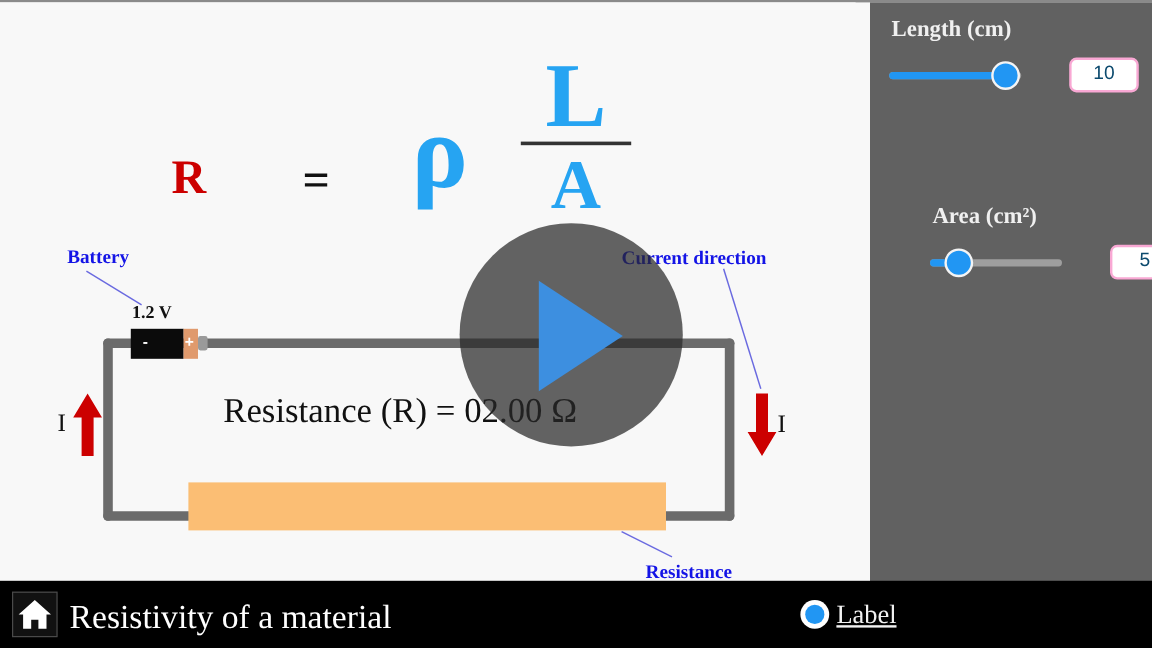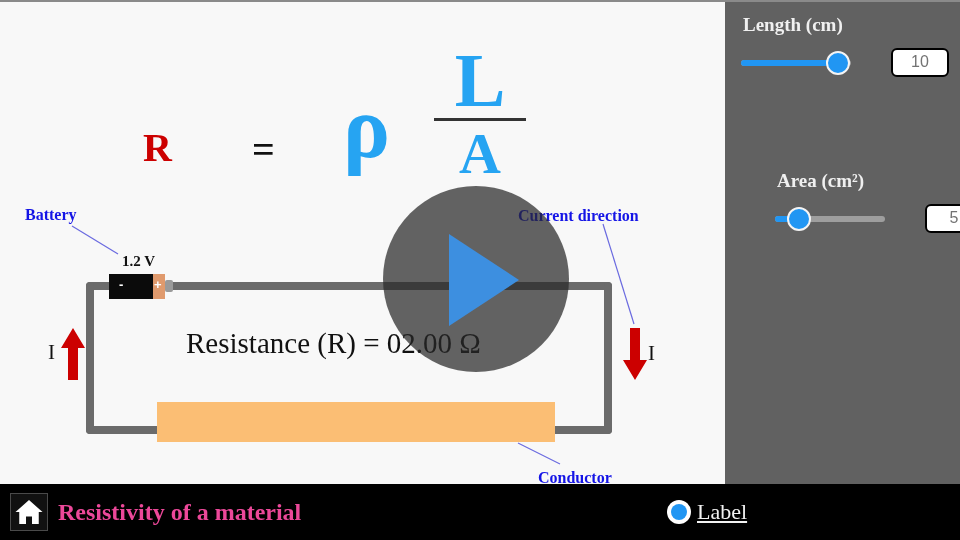--- a/index.html
+++ b/index.html
@@ -98,21 +98,20 @@
   }
   .battery-plus {
     position: absolute; left: 154px; top: 276px;
     color: #fff; font-size: 13px; font-weight: bold;
     font-family: "Liberation Sans", sans-serif; line-height: 1;
   }
   .battery-volt {
     position: absolute; left: 110px; top: 252px;
     font-size: 15px; font-weight: bold; color: #111;
     line-height: 1;
-    margin-left: 12px;
   }
 
   
   .conductor {
     position: absolute; left: 157px; top: 400px;
     width: 398px; height: 40px;
     background: #fbbe74;
   }
 
   
@@ -127,21 +126,21 @@
   .arrow-up, .arrow-down {
     position: absolute; width: 26px; height: 56px;
   }
 
   
   .anno {
     position: absolute;
     font-size: 16px; font-weight: bold; color: #1414e6;
     line-height: 1; white-space: nowrap;
   }
-  .anno-battery { left: 25px;  top: 205px; }
+  .anno-battery { left: 56px;  top: 205px; }
   .anno-current { left: 518px; top: 206px; text-align: center; }
   .anno-conductor { left: 538px; top: 468px; }
   .leader { position: absolute; overflow: visible; }
 
   
   .resistance-text {
     position: absolute; left: 186px; top: 327px;
     font-size: 29px; font-weight: normal; color: #111;
     line-height: 1; white-space: nowrap;
   }
@@ -192,43 +191,43 @@
   }
   .slider .thumb {
     position: absolute; top: -9px;
     width: 24px; height: 24px; margin-left: -12px;
     border-radius: 50%;
     background: #2196f3; border: 2px solid #f4f4f4;
   }
   .value-box {
     position: absolute; left: 166px; top: -1px;
     width: 58px; height: 29px;
-    background: #fff; border: 2px solid #000000;
+    background: #fff; border: 2px solid #f9a8d4;
     border-radius: 6px;
     display: flex; align-items: center; justify-content: center;
-    font-size: 16px; color: #737373;
+    font-size: 16px; color: #0c4a6e;
     font-family: "Liberation Sans", sans-serif;
     cursor: text;
   }
 
   
   #bottombar {
     position: absolute; left: 0; top: 484px;
     width: 960px; height: 56px;
     background: #000;
   }
   .home-btn {
     position: absolute; left: 10px; top: 9px;
     width: 38px; height: 38px;
     background: #111; border: 1px solid #4a4a4a;
     cursor: pointer;
   }
   .app-title {
     position: absolute; left: 58px; top: 14px;
-    font-size: 24px; font-weight: bold; color: #ec4899;
+    font-size: 28px; font-weight: normal; color: #ffffff;
     line-height: 1.2; white-space: nowrap;
   }
   .label-toggle {
     position: absolute; left: 667px; top: 16px;
     width: 24px; height: 24px; border-radius: 50%;
     background: #fff; cursor: pointer;
   }
   .label-toggle .dot {
     position: absolute; left: 4px; top: 4px;
     width: 16px; height: 16px; border-radius: 50%;
@@ -282,21 +281,21 @@
     </svg>
 
     <svg class="leader" style="left:0; top:0; width:713px; height:482px;">
       <line x1="72" y1="224" x2="118" y2="252" stroke="#6a6ae0" stroke-width="1.2"></line>
       <line x1="603" y1="222" x2="634" y2="322" stroke="#6a6ae0" stroke-width="1.2"></line>
       <line x1="518" y1="441" x2="560" y2="462" stroke="#6a6ae0" stroke-width="1.2"></line>
     </svg>
 
     <div class="anno anno-battery">Battery</div>
     <div class="anno anno-current">Current direction</div>
-    <div class="anno anno-conductor">Conductor</div>
+    <div class="anno anno-conductor">Resistance</div>
 
     <div class="resistance-text">Resistance (R) = 02.00 Ω</div>
 
     <div class="play-overlay">
       <div class="play-tri"></div>
     </div>
 
   </div>
 
   <div id="panel">

